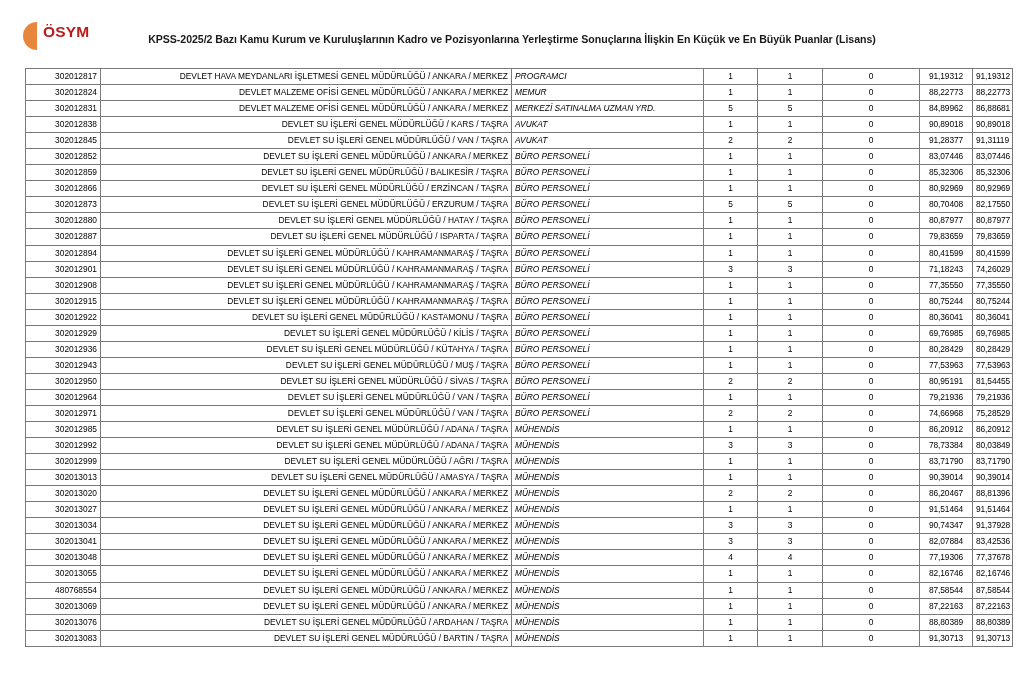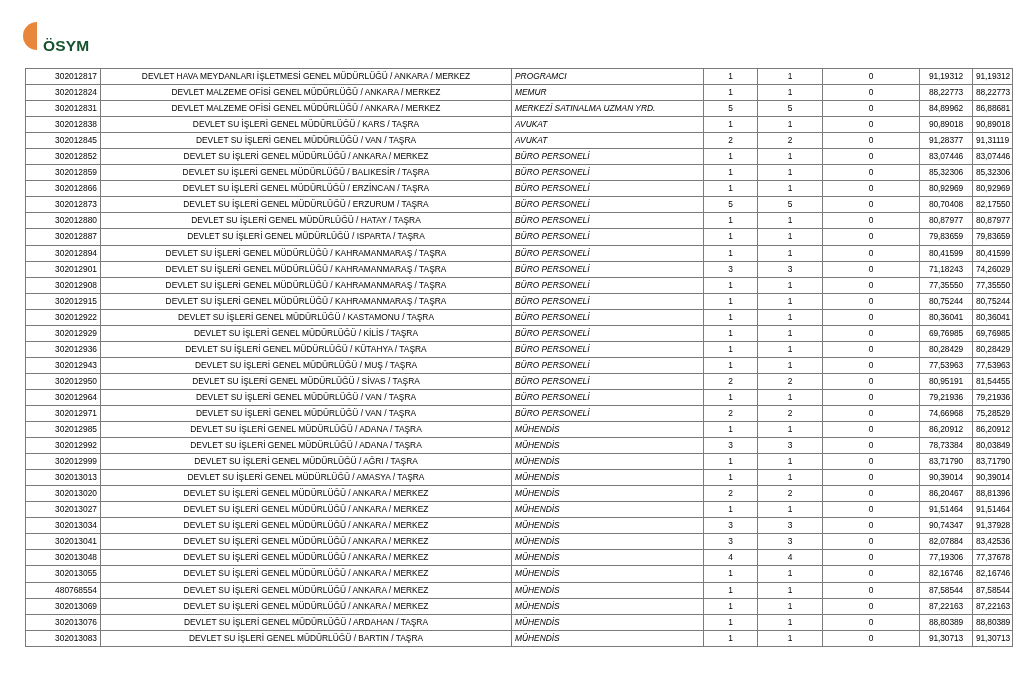--- a/index.html
+++ b/index.html
@@ -41,25 +41,25 @@
     position: absolute;
     left: 0;
     top: 3px;
     width: 30px;
     height: 30px;
   }
 
   .logo-text {
     position: absolute;
     left: 21px;
-    top: 19px;
+    top: 5px;
     font-size: 15.5px;
     font-weight: bold;
     letter-spacing: 0.2px;
-    color: #14532d;
+    color: #b91c1c;
     font-family: "Liberation Sans", sans-serif;
   }
 
   .doc-title {
     position: absolute;
     left: 0;
     right: 0;
     top: 33px;
     text-align: center;
     font-size: 10.6px;
@@ -99,40 +99,41 @@
   col.c-code   { width: 75px;  }
   col.c-org    { width: 411px; }
   col.c-title  { width: 192px; }
   col.c-quota  { width: 54px;  }
   col.c-place  { width: 65px;  }
   col.c-empty  { width: 97px;  }
   col.c-min    { width: 53px;  }
   col.c-max    { width: 40px;  }
 
   td.code  { text-align: right; }
-  td.org   { text-align: center; margin-left: 24px; }
+  td.org   { text-align: right; margin-left: 24px; }
   td.title { text-align: left; font-style: italic; }
   td.num   { text-align: center; }
   td.score { text-align: center; letter-spacing: -0.1px; }
 </style>
 </head>
 <body>
 
 <div class="page">
 
   <div class="header">
 
     <div class="logo-wrap">
       <svg class="logo-mark" viewBox="0 0 30 30">
         <path d="M15 15 L15 1 A14 14 0 1 0 15 29 Z" fill="#E8873C"></path>
         <path d="M15 15 L15 1 A14 14 0 0 1 27.5 8.5 Z" fill="#ffffff"></path>
       </svg>
       <span class="logo-text">ÖSYM</span>
     </div>
 
+    <div class="doc-title">KPSS-2025/2 Bazı Kamu Kurum ve Kuruluşlarının Kadro ve Pozisyonlarına Yerleştirme Sonuçlarına İlişkin En Küçük ve En Büyük Puanlar (Lisans)</div>
   </div>
 
   <div class="table-wrap">
     <table class="results">
       <colgroup>
         <col class="c-code">
           <col class="c-org">
           <col class="c-title">
         <col class="c-quota">
           <col class="c-place">

